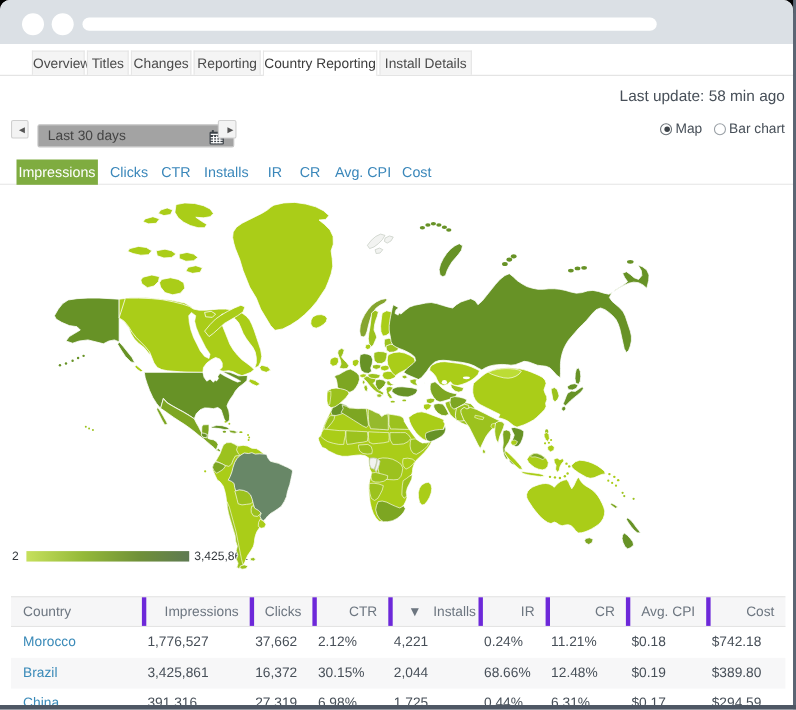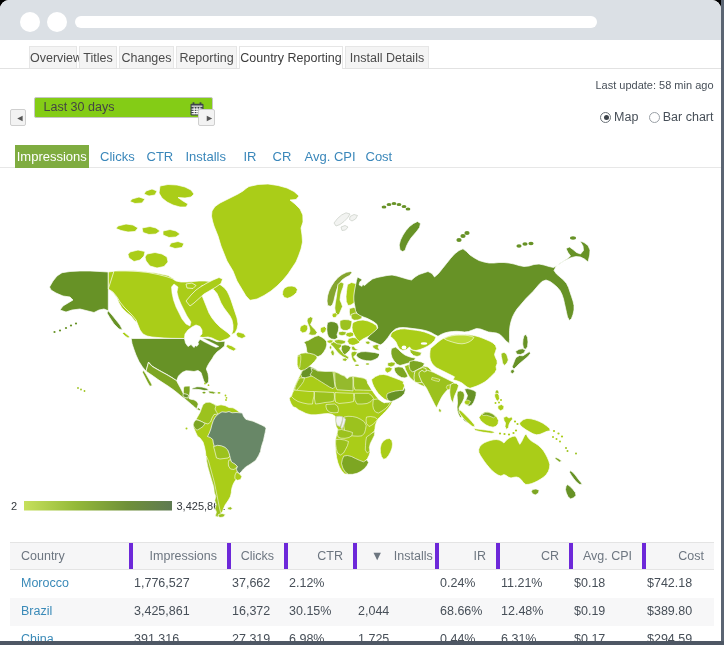--- a/index.html
+++ b/index.html
@@ -9,25 +9,25 @@
 #corner-l{left:0}
 #corner-r{left:708px;width:16px}
 #win{position:absolute;left:0;top:0;width:720.5px;height:640.5px;background:#fff;border-radius:9px 9px 0 0;overflow:hidden;z-index:1}
 #topbar{position:absolute;left:0;top:0;width:100%;height:39.5px;background:#dbe0e5}
 #topbar .dot{position:absolute;top:12px;width:20px;height:20px;border-radius:50%;background:#fff}
 #addr{position:absolute;left:75px;top:15.5px;width:522px;height:12.5px;border-radius:6.5px;background:#fff}
 
 #tabs{position:absolute;left:0;top:45.5px;width:100%;height:23px;border-bottom:1px solid #e2e2e2}
 .tab{position:absolute;top:0;height:22.5px;background:#f4f4f4;border:1px solid #e6e6e6;border-bottom:none;font-size:12.5px;color:#4b4b4b;text-align:center;line-height:22px}
 .tab.active{background:#fff;height:23.5px;z-index:3;color:#3c3c3c}
-#lastupdate{position:absolute;right:7px;top:79px;font-size:11px;color:#474f58}
+#lastupdate{position:absolute;right:7px;top:79px;font-size:14px;color:#474f58}
 
 .dbtn{position:absolute;top:108.5px;width:16.5px;height:17.5px;background:#f3f3f3;border:1px solid #cfcfcf;border-radius:2px}
 .dbtn .ar{position:absolute;top:4.5px;font-size:9px;color:#555;line-height:8px}
-#dinput{position:absolute;left:33.5px;top:97px;width:179px;height:21px;background:#84cc16;border:1px solid #c6c6c6;border-radius:2px;font-size:12.5px;color:#444;line-height:19px;padding-left:9px}
+#dinput{position:absolute;left:33.5px;top:113px;width:179px;height:21px;background:#a3a3a3;border:1px solid #c6c6c6;border-radius:2px;font-size:12.5px;color:#444;line-height:19px;padding-left:9px}
 #calico{position:absolute;right:8px;top:3.5px}
 
 #radios{position:absolute;right:7px;top:110px;font-size:12.5px;color:#474f58}
 .radio{display:inline-block;width:11px;height:11px;border-radius:50%;background:#fff;border:1px solid #9aa0a6;vertical-align:-1.5px;position:relative;margin-right:3px}
 .radio.sel{border-color:#6b7278}
 .radio.sel:after{content:"";position:absolute;left:2.5px;top:2.5px;width:5px;height:5px;border-radius:50%;background:#3d4349}
 
 #mtabs{position:absolute;left:0;top:144.5px;width:720.5px;height:23.2px;border-bottom:1px solid #e7e7e7}
 #mtabs .green{position:absolute;left:14.9px;top:0;width:73.8px;height:23.2px;background:#7fac40;color:#fff;font-size:13px;text-align:center;line-height:23px}
 #mtabs a{position:absolute;top:0;color:#3a87ba;font-size:13px;line-height:23px;text-decoration:none}
@@ -316,20 +316,21 @@
       <div class="th" style="left:430px;width:60px;text-align:right;padding-right:10px">IR</div>
       <div class="th" style="left:491px;width:72px;text-align:right;padding-right:10px">CR</div>
       <div class="th" style="left:564px;width:72px;text-align:right;padding-right:10px">Avg. CPI</div>
       <div class="th" style="left:637px;width:67px;text-align:right;padding-right:10px;border-right:none">Cost</div>
     </div>
     <div class="row">
       <div class="cname">Morocco</div>
       <div class="cell" style="left:124px;width:87px">1,776,527</div>
       <div class="cell" style="left:222px;width:46px">37,662</div>
       <div class="cell" style="left:279px;width:58px">2.12%</div>
+      <div class="cell" style="left:348px;width:71px">4,221</div>
       <div class="cell" style="left:430px;width:50px">0.24%</div>
       <div class="cell" style="left:491px;width:62px">11.21%</div>
       <div class="cell" style="left:564px;width:62px">$0.18</div>
       <div class="cell" style="left:637px;width:57px">$742.18</div>
     </div>
     <div class="row alt">
       <div class="cname">Brazil</div>
       <div class="cell" style="left:124px;width:87px">3,425,861</div>
       <div class="cell" style="left:222px;width:46px">16,372</div>
       <div class="cell" style="left:279px;width:58px">30.15%</div>

